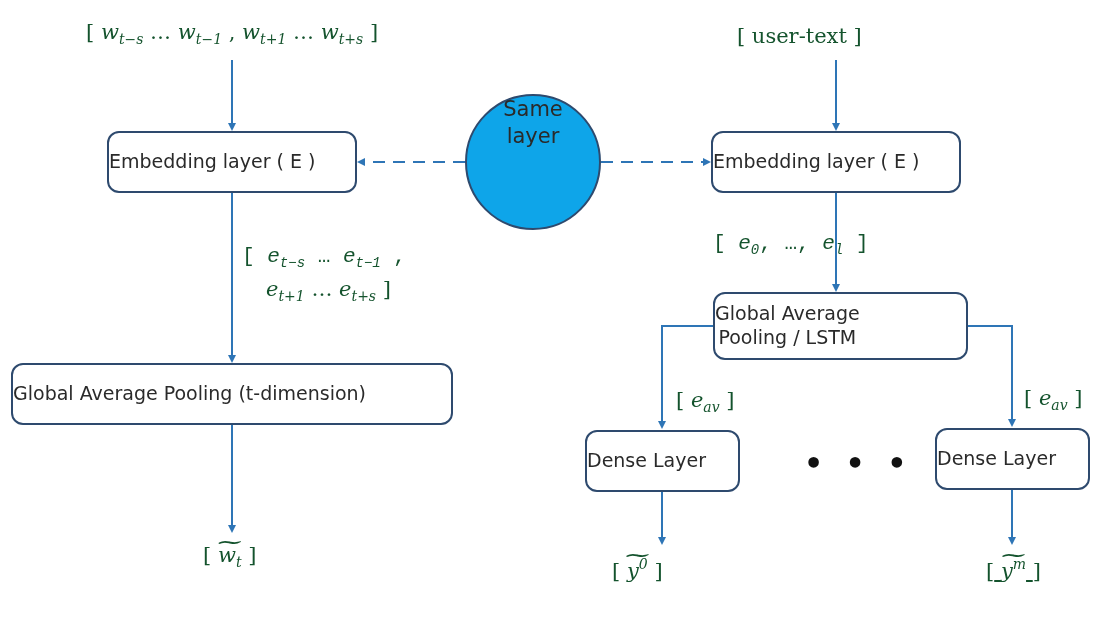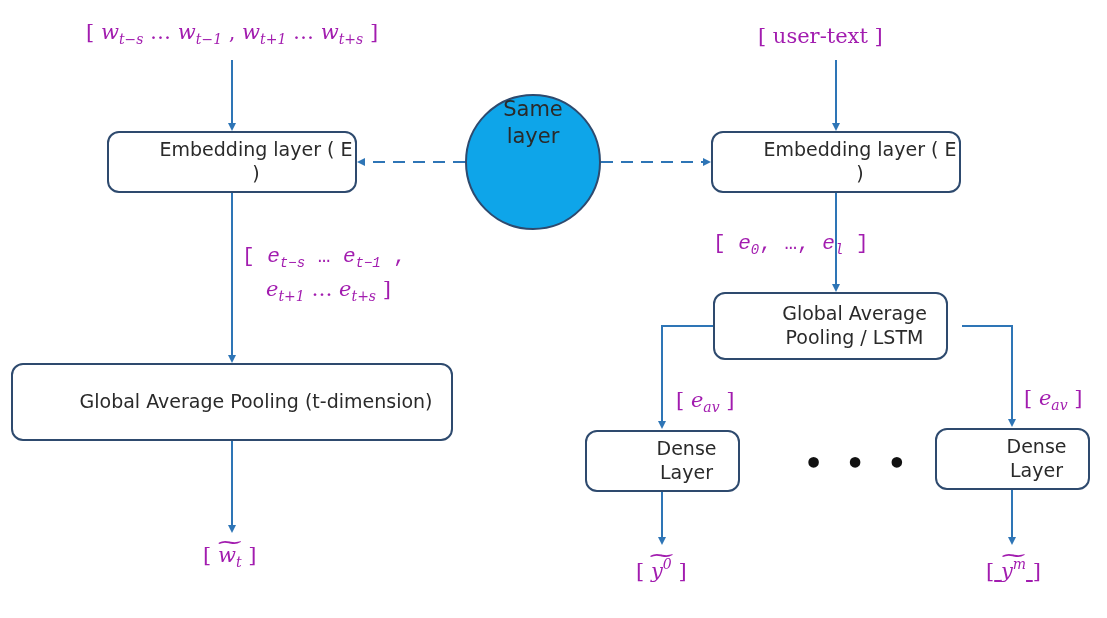--- a/index.html
+++ b/index.html
@@ -1,28 +1,28 @@
 <!DOCTYPE html>
 <html><head>
 <meta charset="utf-8">
 <style>
   html, body { margin: 0; padding: 0; background: #ffffff; }
   body { width: 1107px; height: 618px; position: relative; overflow: hidden;
          font-family: "DejaVu Sans", sans-serif; color: #262626; }
   #diagram { position: absolute; left: 0; top: 0; }
   .box { position: absolute; box-sizing: border-box; border: 2px solid #2e4a6e;
          border-radius: 12px; background: #fff; display: flex; align-items: center;
-         justify-content: center; text-align: center; font-size: 19px;
-         font-family: "DejaVu Sans", sans-serif; color: #2a2a2a; line-height: 1.25; padding-left: 48px; }
+         justify-content: flex-start; text-align: center; font-size: 19px;
+         font-family: "DejaVu Sans", sans-serif; color: #2a2a2a; line-height: 1.25; }
   .circle { position: absolute; box-sizing: border-box; border: 2px solid #2e4a6e;
             border-radius: 50%; background: #0ea5e9; display: flex; align-items: flex-start;
             justify-content: center; text-align: center; font-size: 21px; color: #2a2a2a;
             line-height: 1.3; white-space: pre-line; }
   .math { position: absolute; font-family: "DejaVu Serif", serif; font-size: 21px;
-          color: #a21caf; white-space: nowrap; }
+          color: #14532d; white-space: nowrap; }
   .math i { font-style: italic; }
   .math sub { font-size: 14px; font-style: italic; vertical-align: -5px; }
   .math sup { font-size: 14px; font-style: italic; vertical-align: 9px; }
   .tilde { position: relative; display: inline-block; }
   .tilde::before { content: "~"; position: absolute; left: 0; right: 0; top: -14px;
                    text-align: center; font-size: 22px; transform: scaleX(1.6); }
   .dots { position: absolute; font-size: 30px; letter-spacing: 6px; color: #111;
           font-weight: bold; }
 </style>
 </head>
@@ -73,50 +73,50 @@
   <i>e</i><sub>t−1</sub>
   <span>,</span>
 </div>
 <div class="math" style="left:266px; top:277px;">
   <i>e</i><sub>t+1</sub>
   <span>…</span>
   <i>e</i><sub>t+s</sub>
   <span>]</span>
 </div>
 
-<div class="box" style="left:11px; top:363px; width:442px; height:78px;">
+<div class="box" style="left:11px; top:363px; width:442px; height:62px;">
   <span>Global Average Pooling (t-dimension)</span>
 </div>
 
 <div class="math" style="left:203px; top:543px;">
   <span>[</span>
   <span class="tilde"><i>w</i><sub>t</sub></span>
   <span>]</span>
 </div>
 
 <div class="circle" style="left:465px; top:94px; width:136px; height:136px;">
   <span>Same
 layer</span>
 </div>
 
-<div class="math" style="left:758px; top:24px;">
+<div class="math" style="left:737px; top:24px;">
   <span>[ user-text ]</span>
 </div>
 
 <div class="box" style="left:711px; top:131px; width:250px; height:62px;">
   <span>Embedding layer ( E )</span>
 </div>
 
 <div class="math" style="left:713px; top:232px;font-family:Liberation Mono, monospace;">
   <span>[</span>
   <i>e</i><sub>0</sub><span>, …, </span><i>e</i><sub>l</sub>
   <span>]</span>
 </div>
 
-<div class="box" style="left:713px; top:292px; width:235px; height:68px; white-space:pre-line;">
+<div class="box" style="left:713px; top:292px; width:255px; height:68px; white-space:pre-line;">
   <span>Global Average
 Pooling / LSTM</span>
 </div>
 
 <div class="math" style="left:676px; top:388px;">
   <span>[</span>
   <i>e</i><sub>av</sub>
   <span>]</span>
 </div>
 <div class="math" style="left:1024px; top:386px;">
@@ -126,21 +126,21 @@
 </div>
 
 <div class="box" style="left:585px; top:430px; width:155px; height:62px;">
   <span>Dense Layer</span>
 </div>
 <div class="dots" style="left:804px; top:446px;">• • •</div>
 <div class="box" style="left:935px; top:428px; width:155px; height:62px;">
   <span>Dense Layer</span>
 </div>
 
-<div class="math" style="left:636px; top:556px;">
+<div class="math" style="left:612px; top:556px;">
   <span>[</span>
   <span class="tilde"><i>y</i><sup>0</sup></span>
   <span>]</span>
 </div>
 <div class="math" style="left:986px; top:556px;text-decoration:underline;">
   <span>[</span>
   <span class="tilde"><i>y</i><sup>m</sup></span>
   <span>]</span>
 </div>
 

